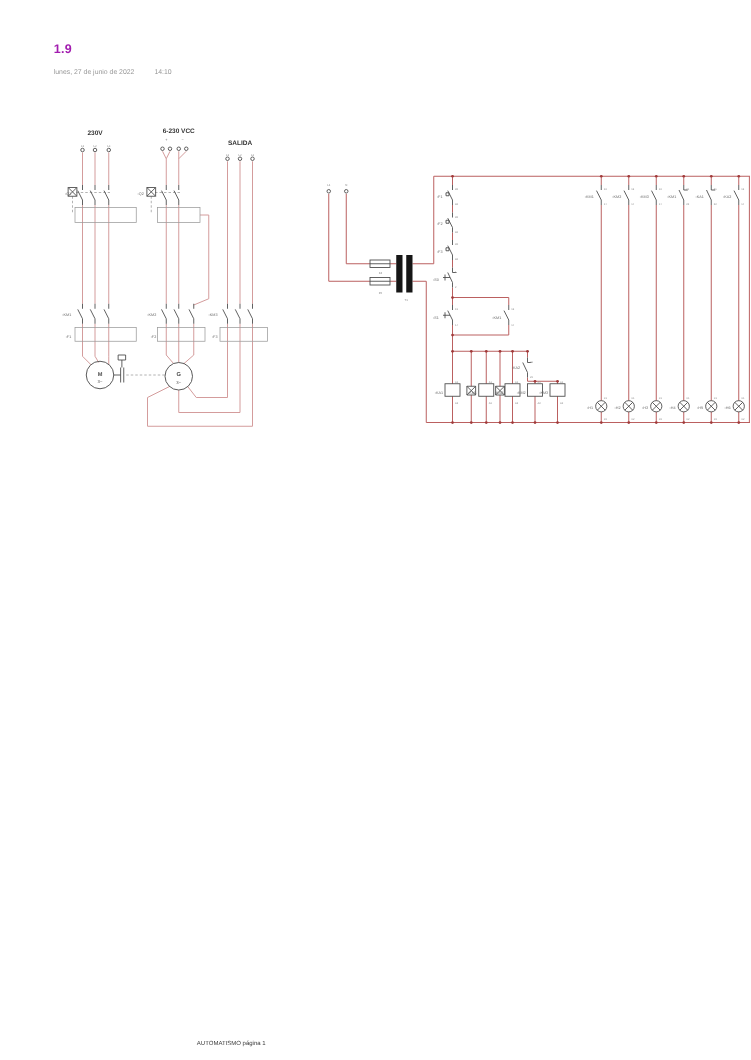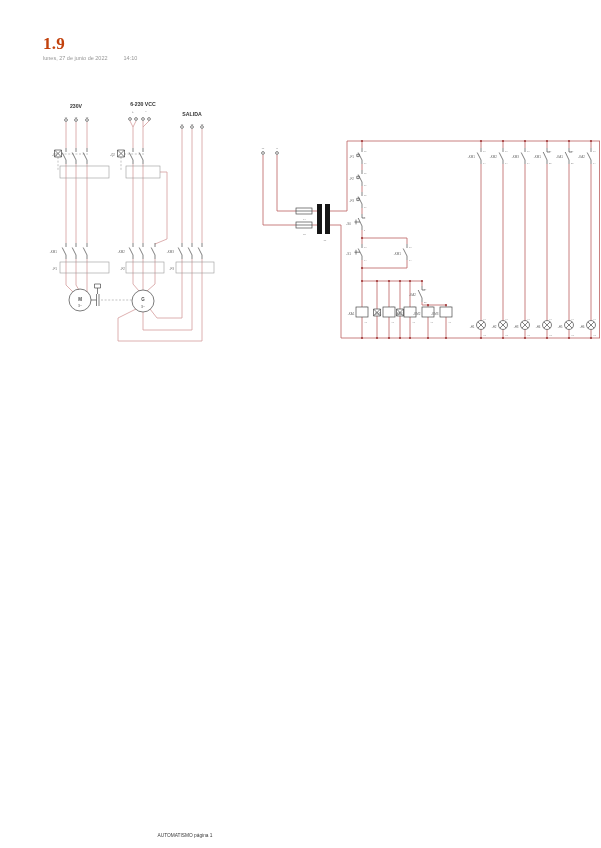--- a/index.html
+++ b/index.html
@@ -1,18 +1,18 @@
 <!DOCTYPE html>
 <html><head>
 <meta charset="utf-8">
 <style>
   html,body{margin:0;padding:0;background:#fff;}
   .page{position:relative;width:601px;height:848px;background:#fff;overflow:hidden;
         font-family:"Liberation Sans",sans-serif;}
-  .title{position:absolute;left:43px;top:34px;font-size:17px;font-weight:600;color:#c2410c;letter-spacing:.2px;font-family:Liberation Serif, serif;}
+  .title{position:absolute;left:43px;top:34px;font-size:10px;font-weight:600;color:#a21caf;letter-spacing:.2px;}
   .meta{position:absolute;left:43px;top:55px;font-size:5.5px;color:#979797;}
   .meta .time{margin-left:16px;}
   .footer{position:absolute;left:0;top:833px;width:370px;text-align:center;font-size:4.8px;color:#3a3a3a;}
   svg{position:absolute;left:0;top:0;}
   .wp{stroke:#d49c9c;stroke-width:.8;fill:none;}
   .wc{stroke:#bb6060;stroke-width:.8;fill:none;}
   .cmp{stroke:#4a4a4a;stroke-width:.7;fill:none;}
   .cmp2{stroke:#5a5a5a;stroke-width:.8;fill:none;}
   .frm{stroke:#9a9a9a;stroke-width:.6;fill:none;}
   .dsh{stroke:#9a9a9a;stroke-width:.6;fill:none;stroke-dasharray:2 1.6;}

